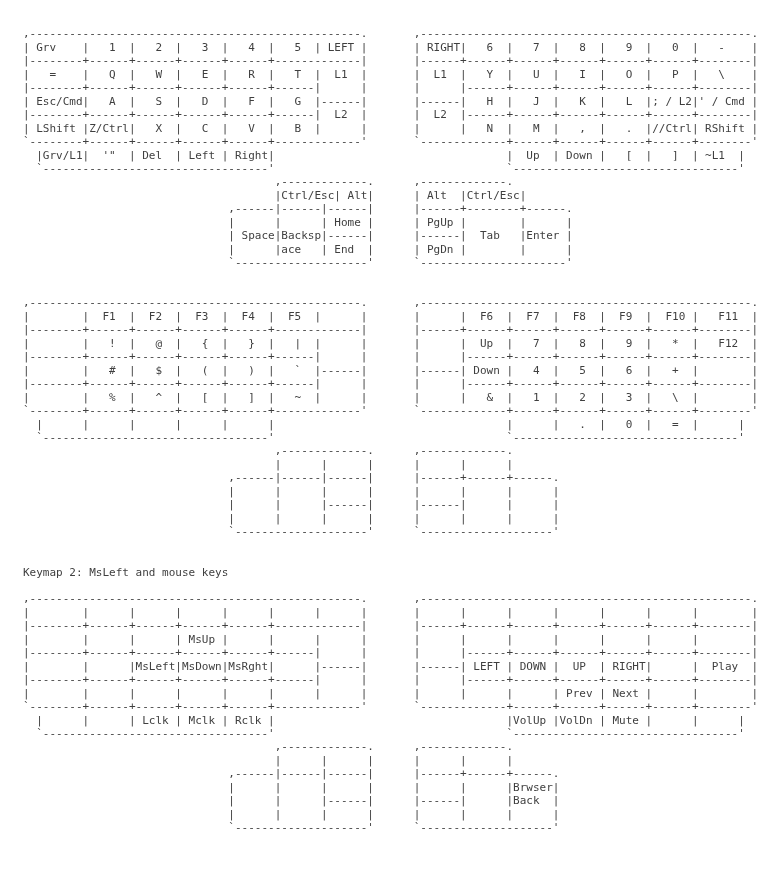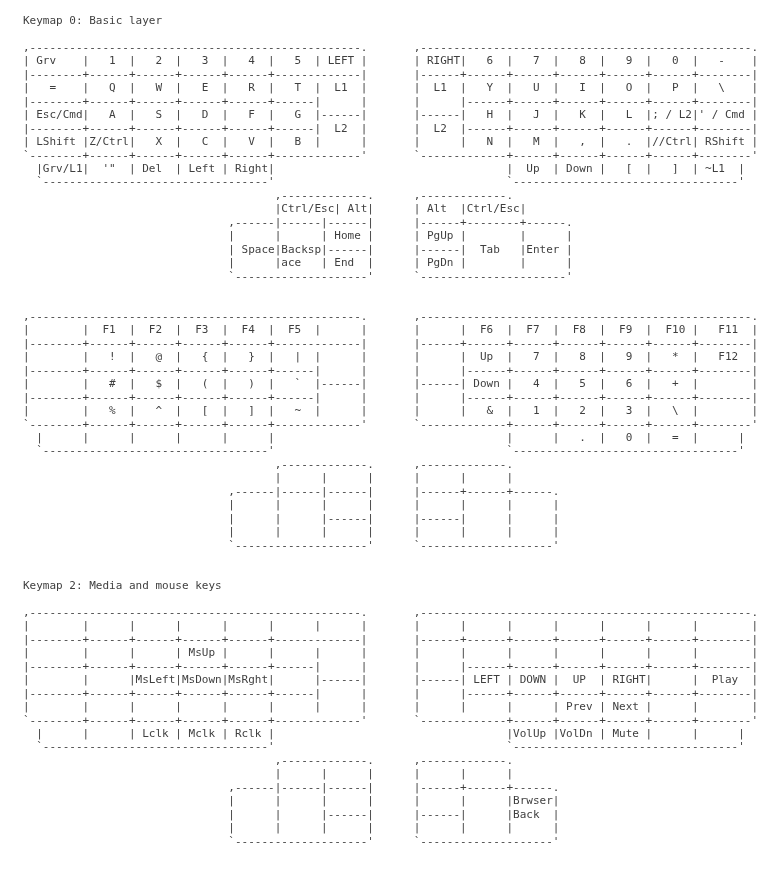--- a/index.html
+++ b/index.html
@@ -34,21 +34,20 @@
   section:last-child pre.art {
     margin-bottom: 0;
   }
 </style>
 </head>
 <body>
 
 <div class="screen">
 
   <section>
-    <pre class="title">Keymap 0: Basic layer</pre>
     <pre class="art">,--------------------------------------------------.       ,--------------------------------------------------.
 | Grv    |   1  |   2  |   3  |   4  |   5  | LEFT |       | RIGHT|   6  |   7  |   8  |   9  |   0  |   -    |
 |--------+------+------+------+------+-------------|       |------+------+------+------+------+------+--------|
 |   =    |   Q  |   W  |   E  |   R  |   T  |  L1  |       |  L1  |   Y  |   U  |   I  |   O  |   P  |   \    |
 |--------+------+------+------+------+------|      |       |      |------+------+------+------+------+--------|
 | Esc/Cmd|   A  |   S  |   D  |   F  |   G  |------|       |------|   H  |   J  |   K  |   L  |; / L2|' / Cmd |
 |--------+------+------+------+------+------|  L2  |       |  L2  |------+------+------+------+------+--------|
 | LShift |Z/Ctrl|   X  |   C  |   V  |   B  |      |       |      |   N  |   M  |   ,  |   .  |//Ctrl| RShift |
 `--------+------+------+------+------+-------------'       `-------------+------+------+------+------+--------'
   |Grv/L1|  '"  | Del  | Left | Right|                                   |  Up  | Down |   [  |   ]  | ~L1  |
@@ -77,21 +76,21 @@
                                       ,-------------.      ,-------------.
                                       |      |      |      |      |      |
                                ,------|------|------|      |------+------+------.
                                |      |      |      |      |      |      |      |
                                |      |      |------|      |------|      |      |
                                |      |      |      |      |      |      |      |
                                `--------------------'      `--------------------'</pre>
   </section>
 
   <section>
-    <pre class="title">Keymap 2: Media and mouse keys</pre>
+    <pre class="title">Keymap 2: MsLeft and mouse keys</pre>
     <pre class="art">,--------------------------------------------------.       ,--------------------------------------------------.
 |        |      |      |      |      |      |      |       |      |      |      |      |      |      |        |
 |--------+------+------+------+------+-------------|       |------+------+------+------+------+------+--------|
 |        |      |      | MsUp |      |      |      |       |      |      |      |      |      |      |        |
 |--------+------+------+------+------+------|      |       |      |------+------+------+------+------+--------|
 |        |      |MsLeft|MsDown|MsRght|      |------|       |------| LEFT | DOWN |  UP  | RIGHT|      |  Play  |
 |--------+------+------+------+------+------|      |       |      |------+------+------+------+------+--------|
 |        |      |      |      |      |      |      |       |      |      |      | Prev | Next |      |        |
 `--------+------+------+------+------+-------------'       `-------------+------+------+------+------+--------'
   |      |      | Lclk | Mclk | Rclk |                                   |VolUp |VolDn | Mute |      |      |

